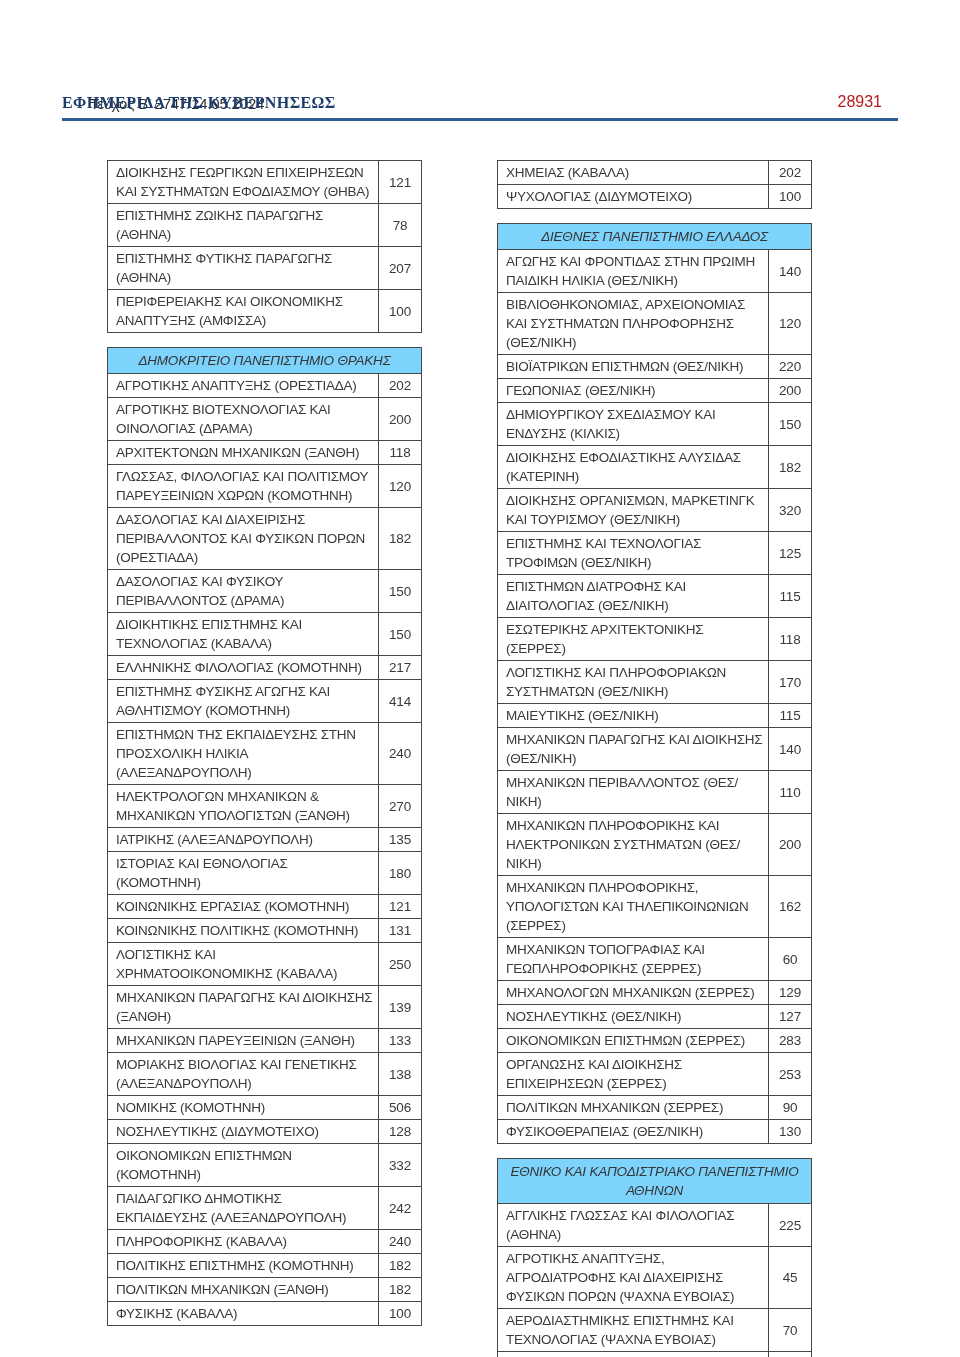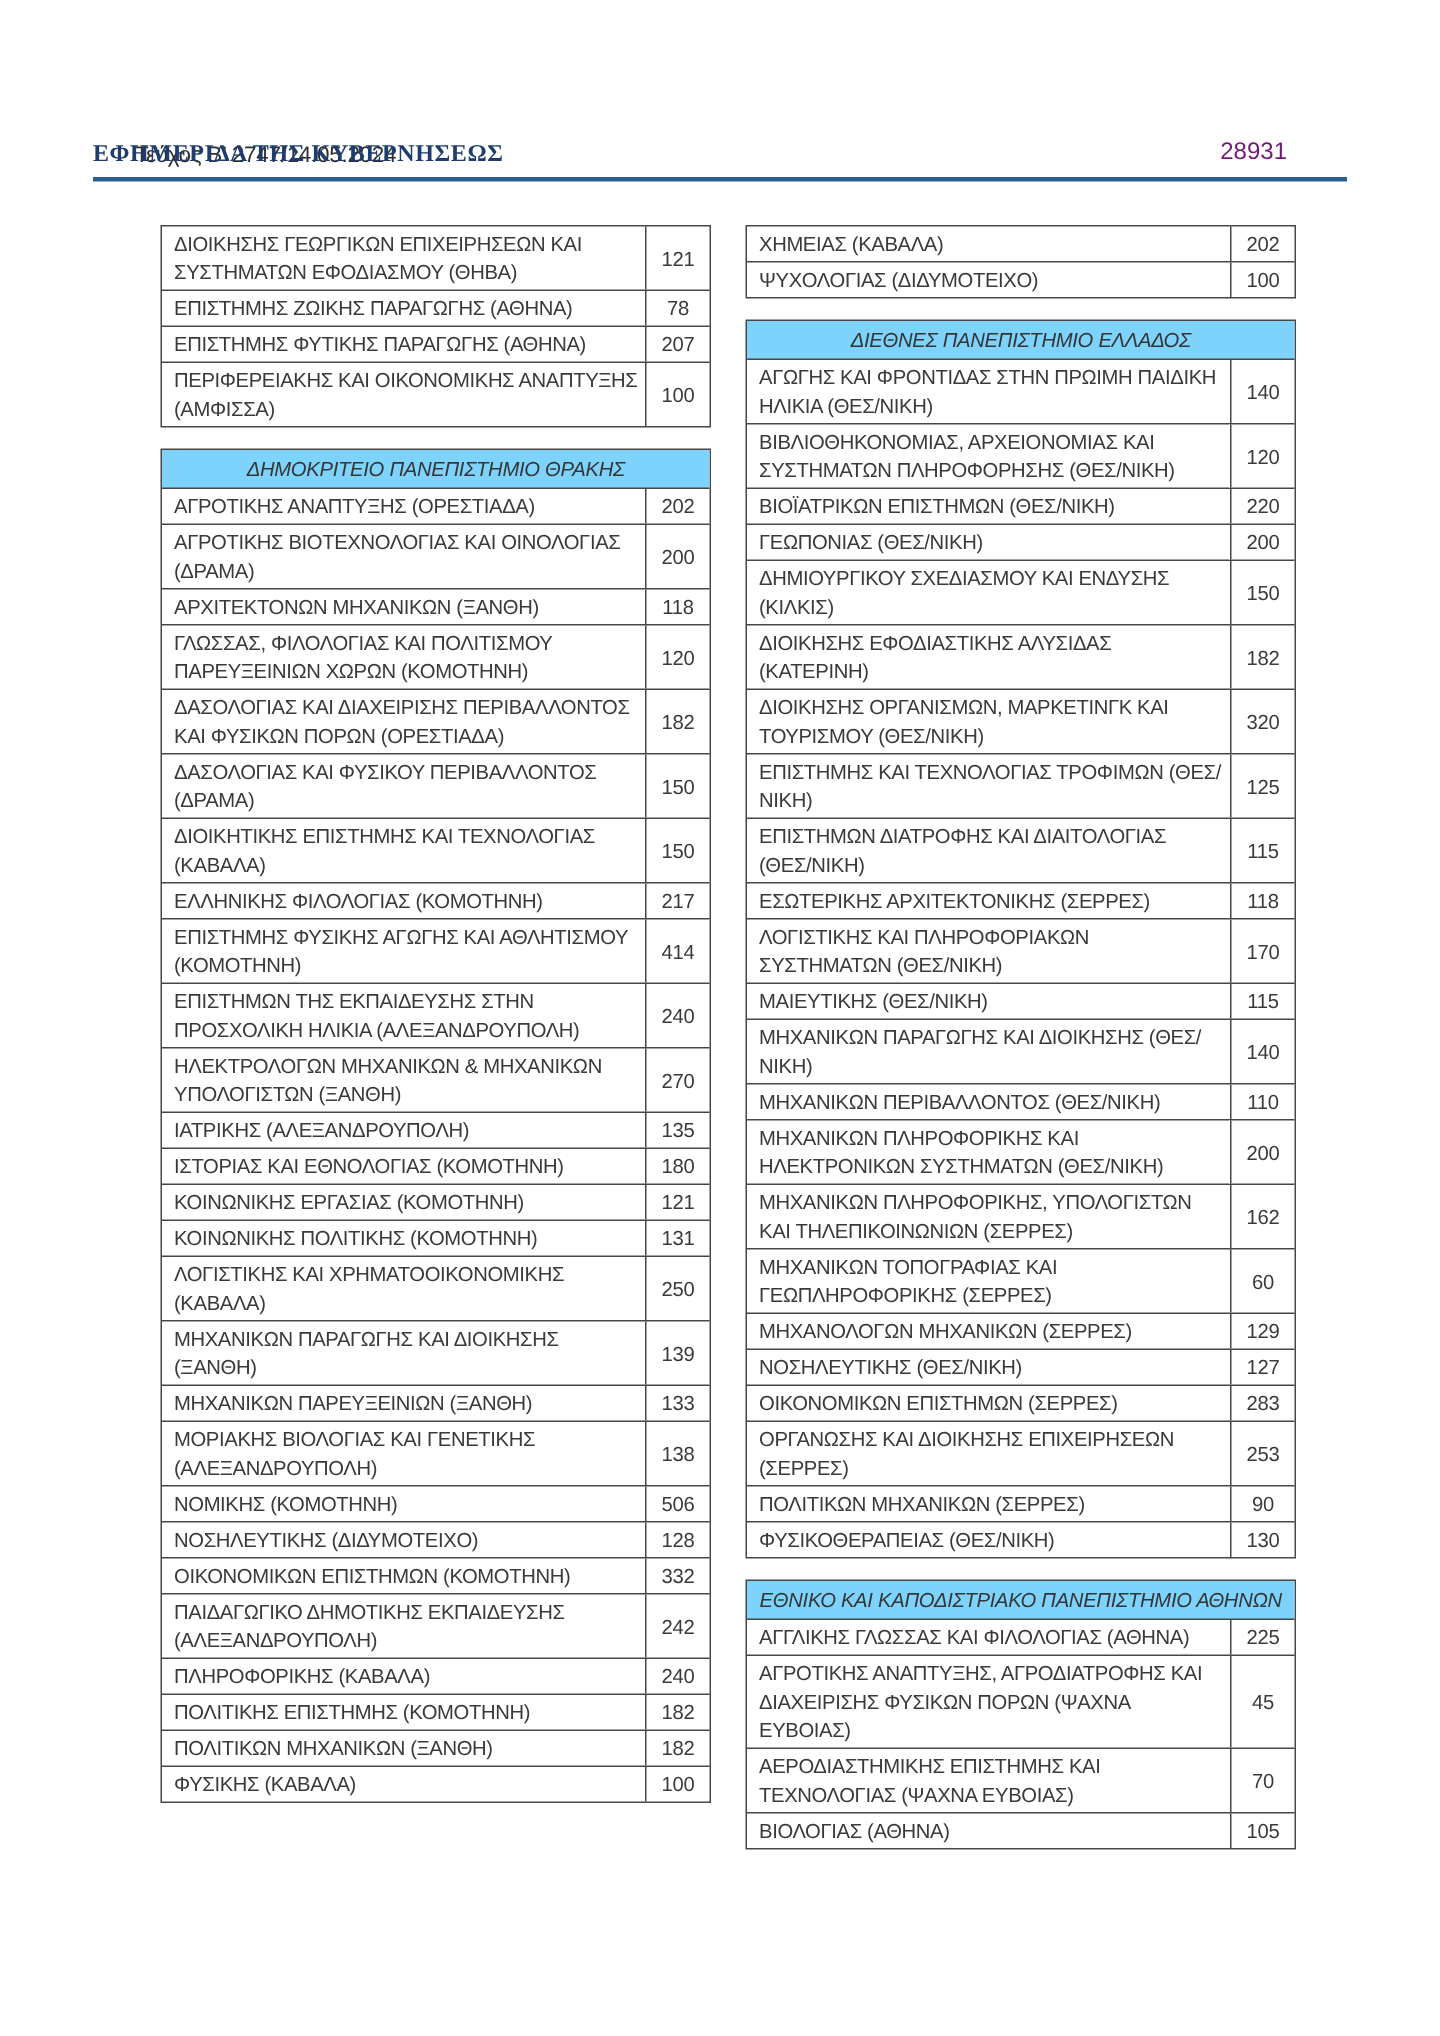--- a/index.html
+++ b/index.html
@@ -17,29 +17,29 @@
     position:absolute;left:28px;top:2px;
     font-size:15px;color:#2e2e2e;letter-spacing:-0.2px;
   }
   .gazette-title{
     position:absolute;left:0;right:0;top:1px;text-align:left;
     font-family:"Liberation Serif",serif;
     font-weight:bold;font-size:16px;letter-spacing:0.4px;
     color:#1e3c6e;
   }
   .pagenum{
-    position:absolute;right:40px;top:0;
-    font-size:16px;color:#701a75;
+    position:absolute;right:16px;top:0;
+    font-size:16px;color:#b91c1c;
   }
   .header-rule{
     position:absolute;top:118px;left:62px;width:836px;height:3px;
     background:#2e5f92;
   }
   
-  .col{position:absolute;top:150px;width:367px;}
+  .col{position:absolute;top:160px;width:315px;}
   .col-left{left:107px;}
   .col-right{left:497px;}
   
   .table{border:1px solid #474747;background:#fff;}
   .table + .table{margin-top:14px;}
   .thead{
     background:#7dd3fc;
     text-align:center;
     font-size:13.5px;line-height:19px;letter-spacing:-0.2px;
     padding:3px 6px;

